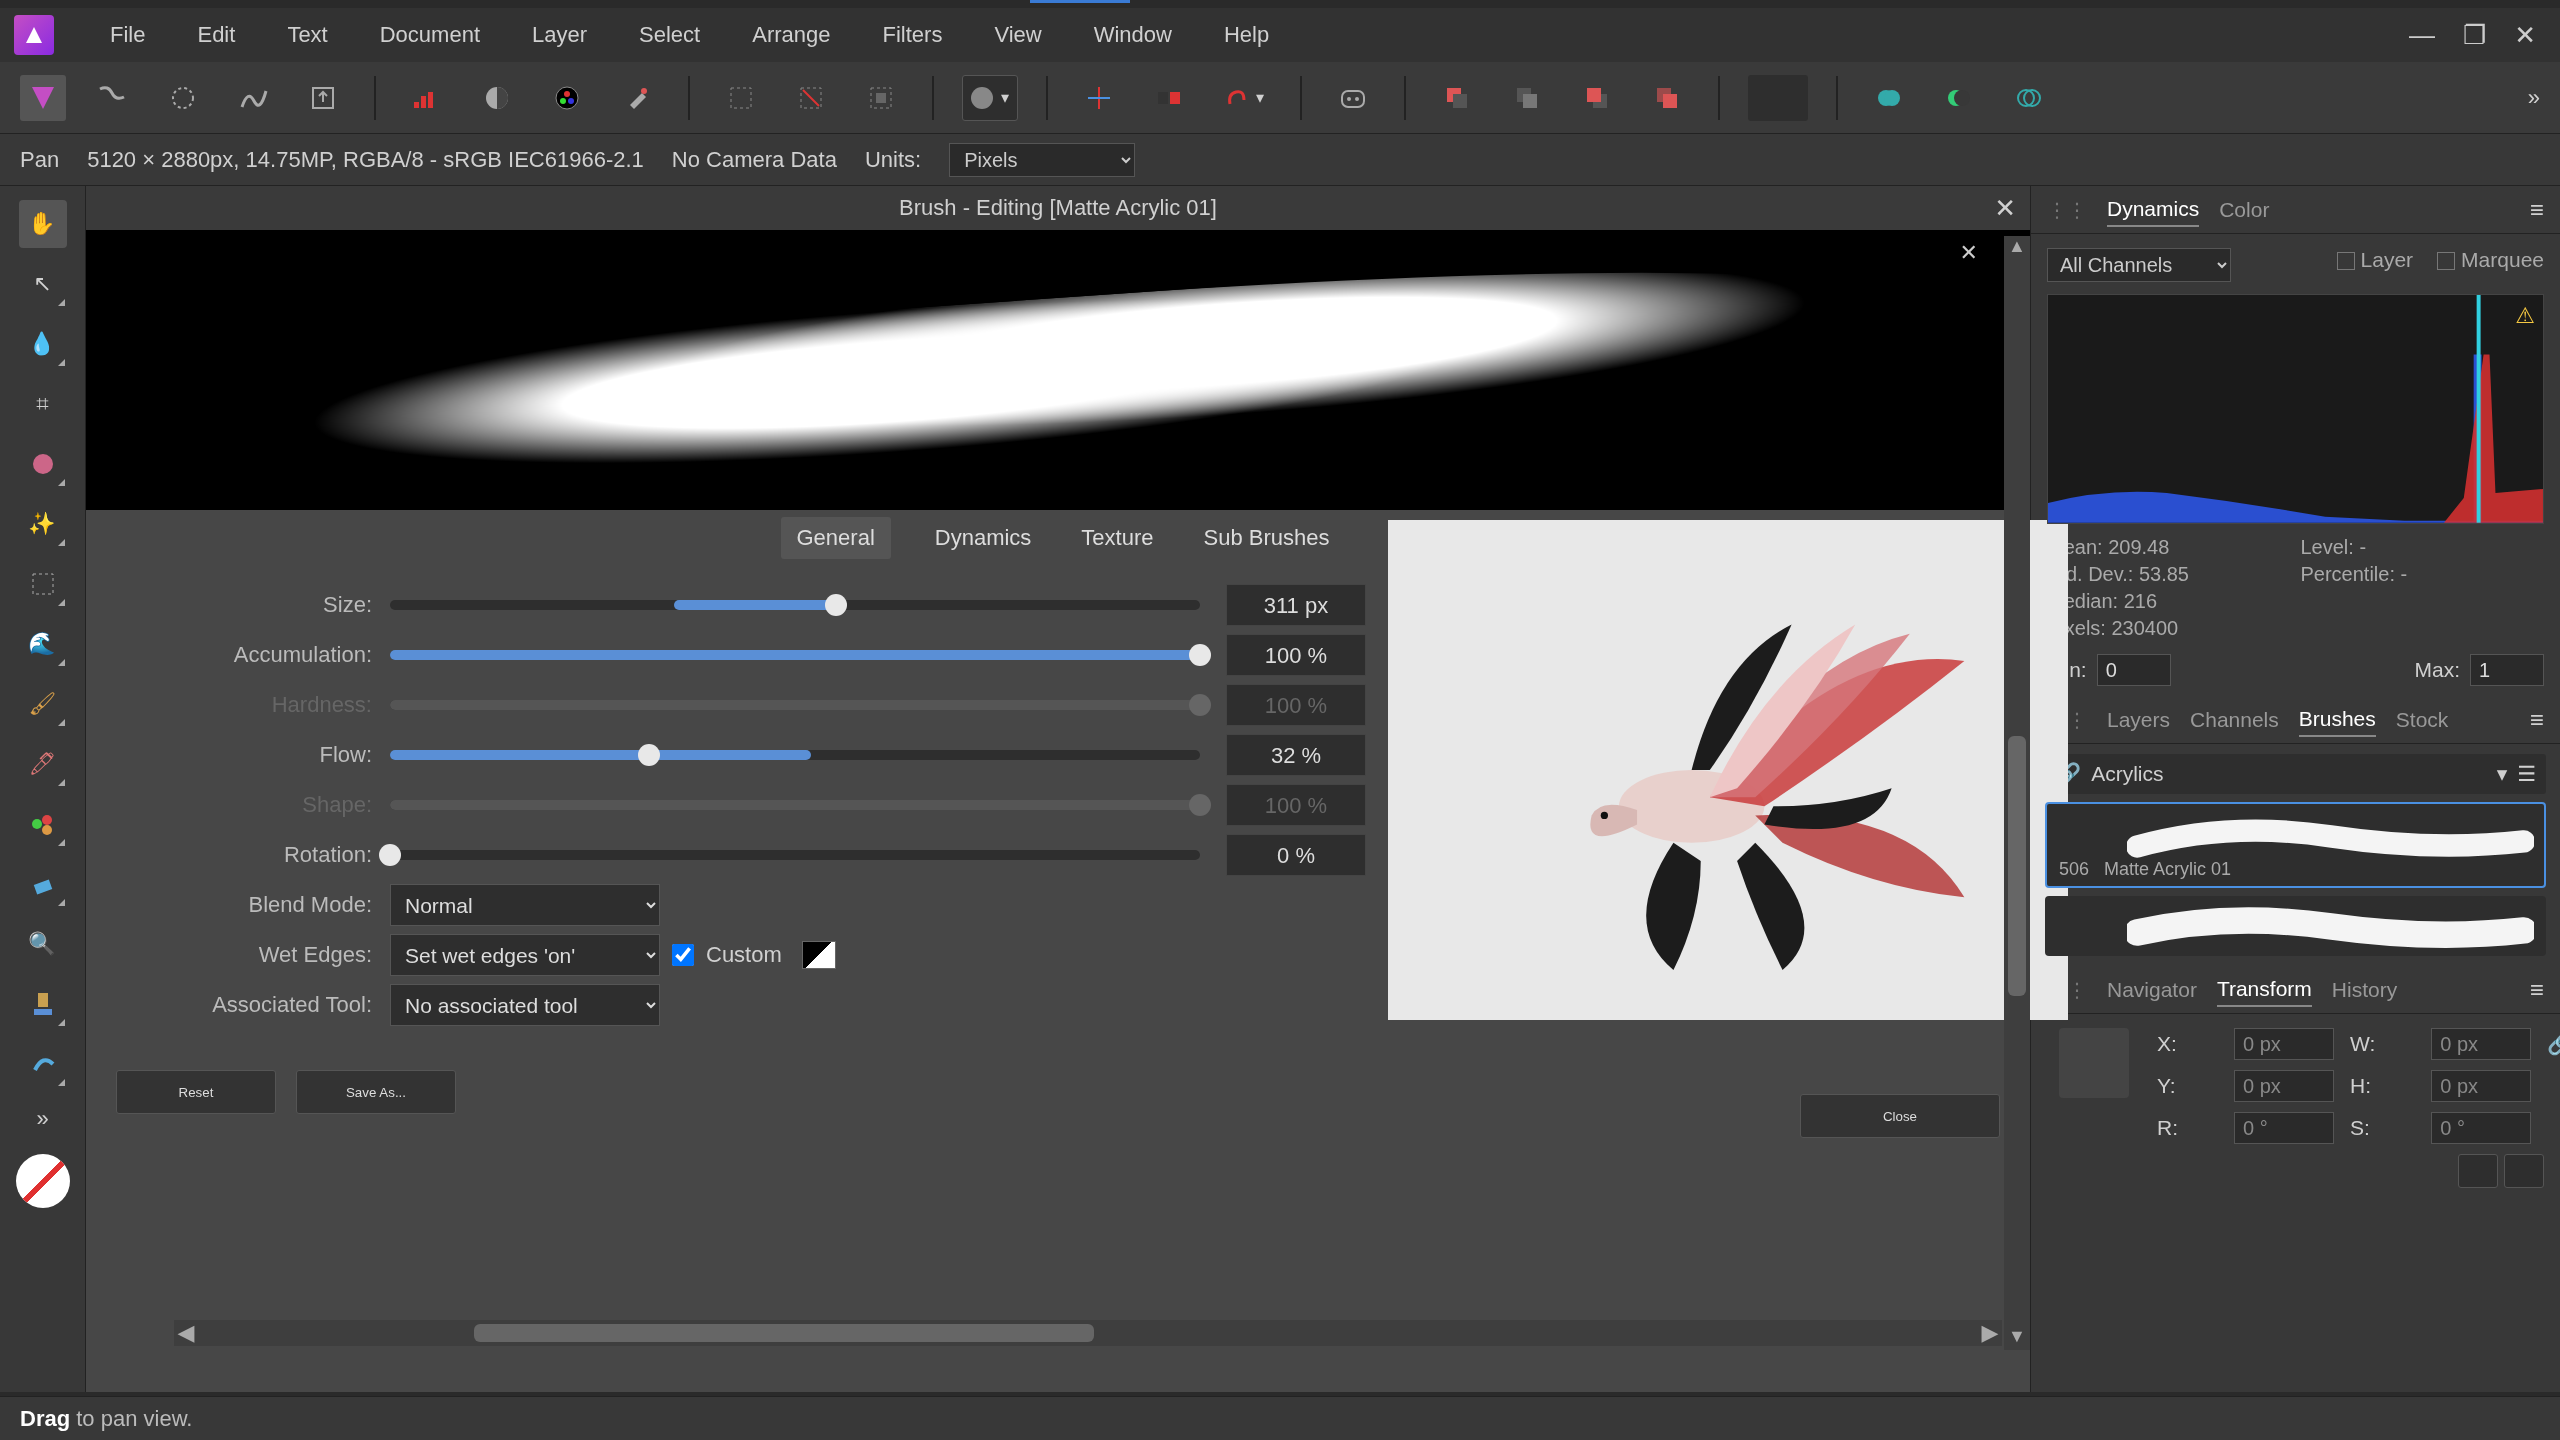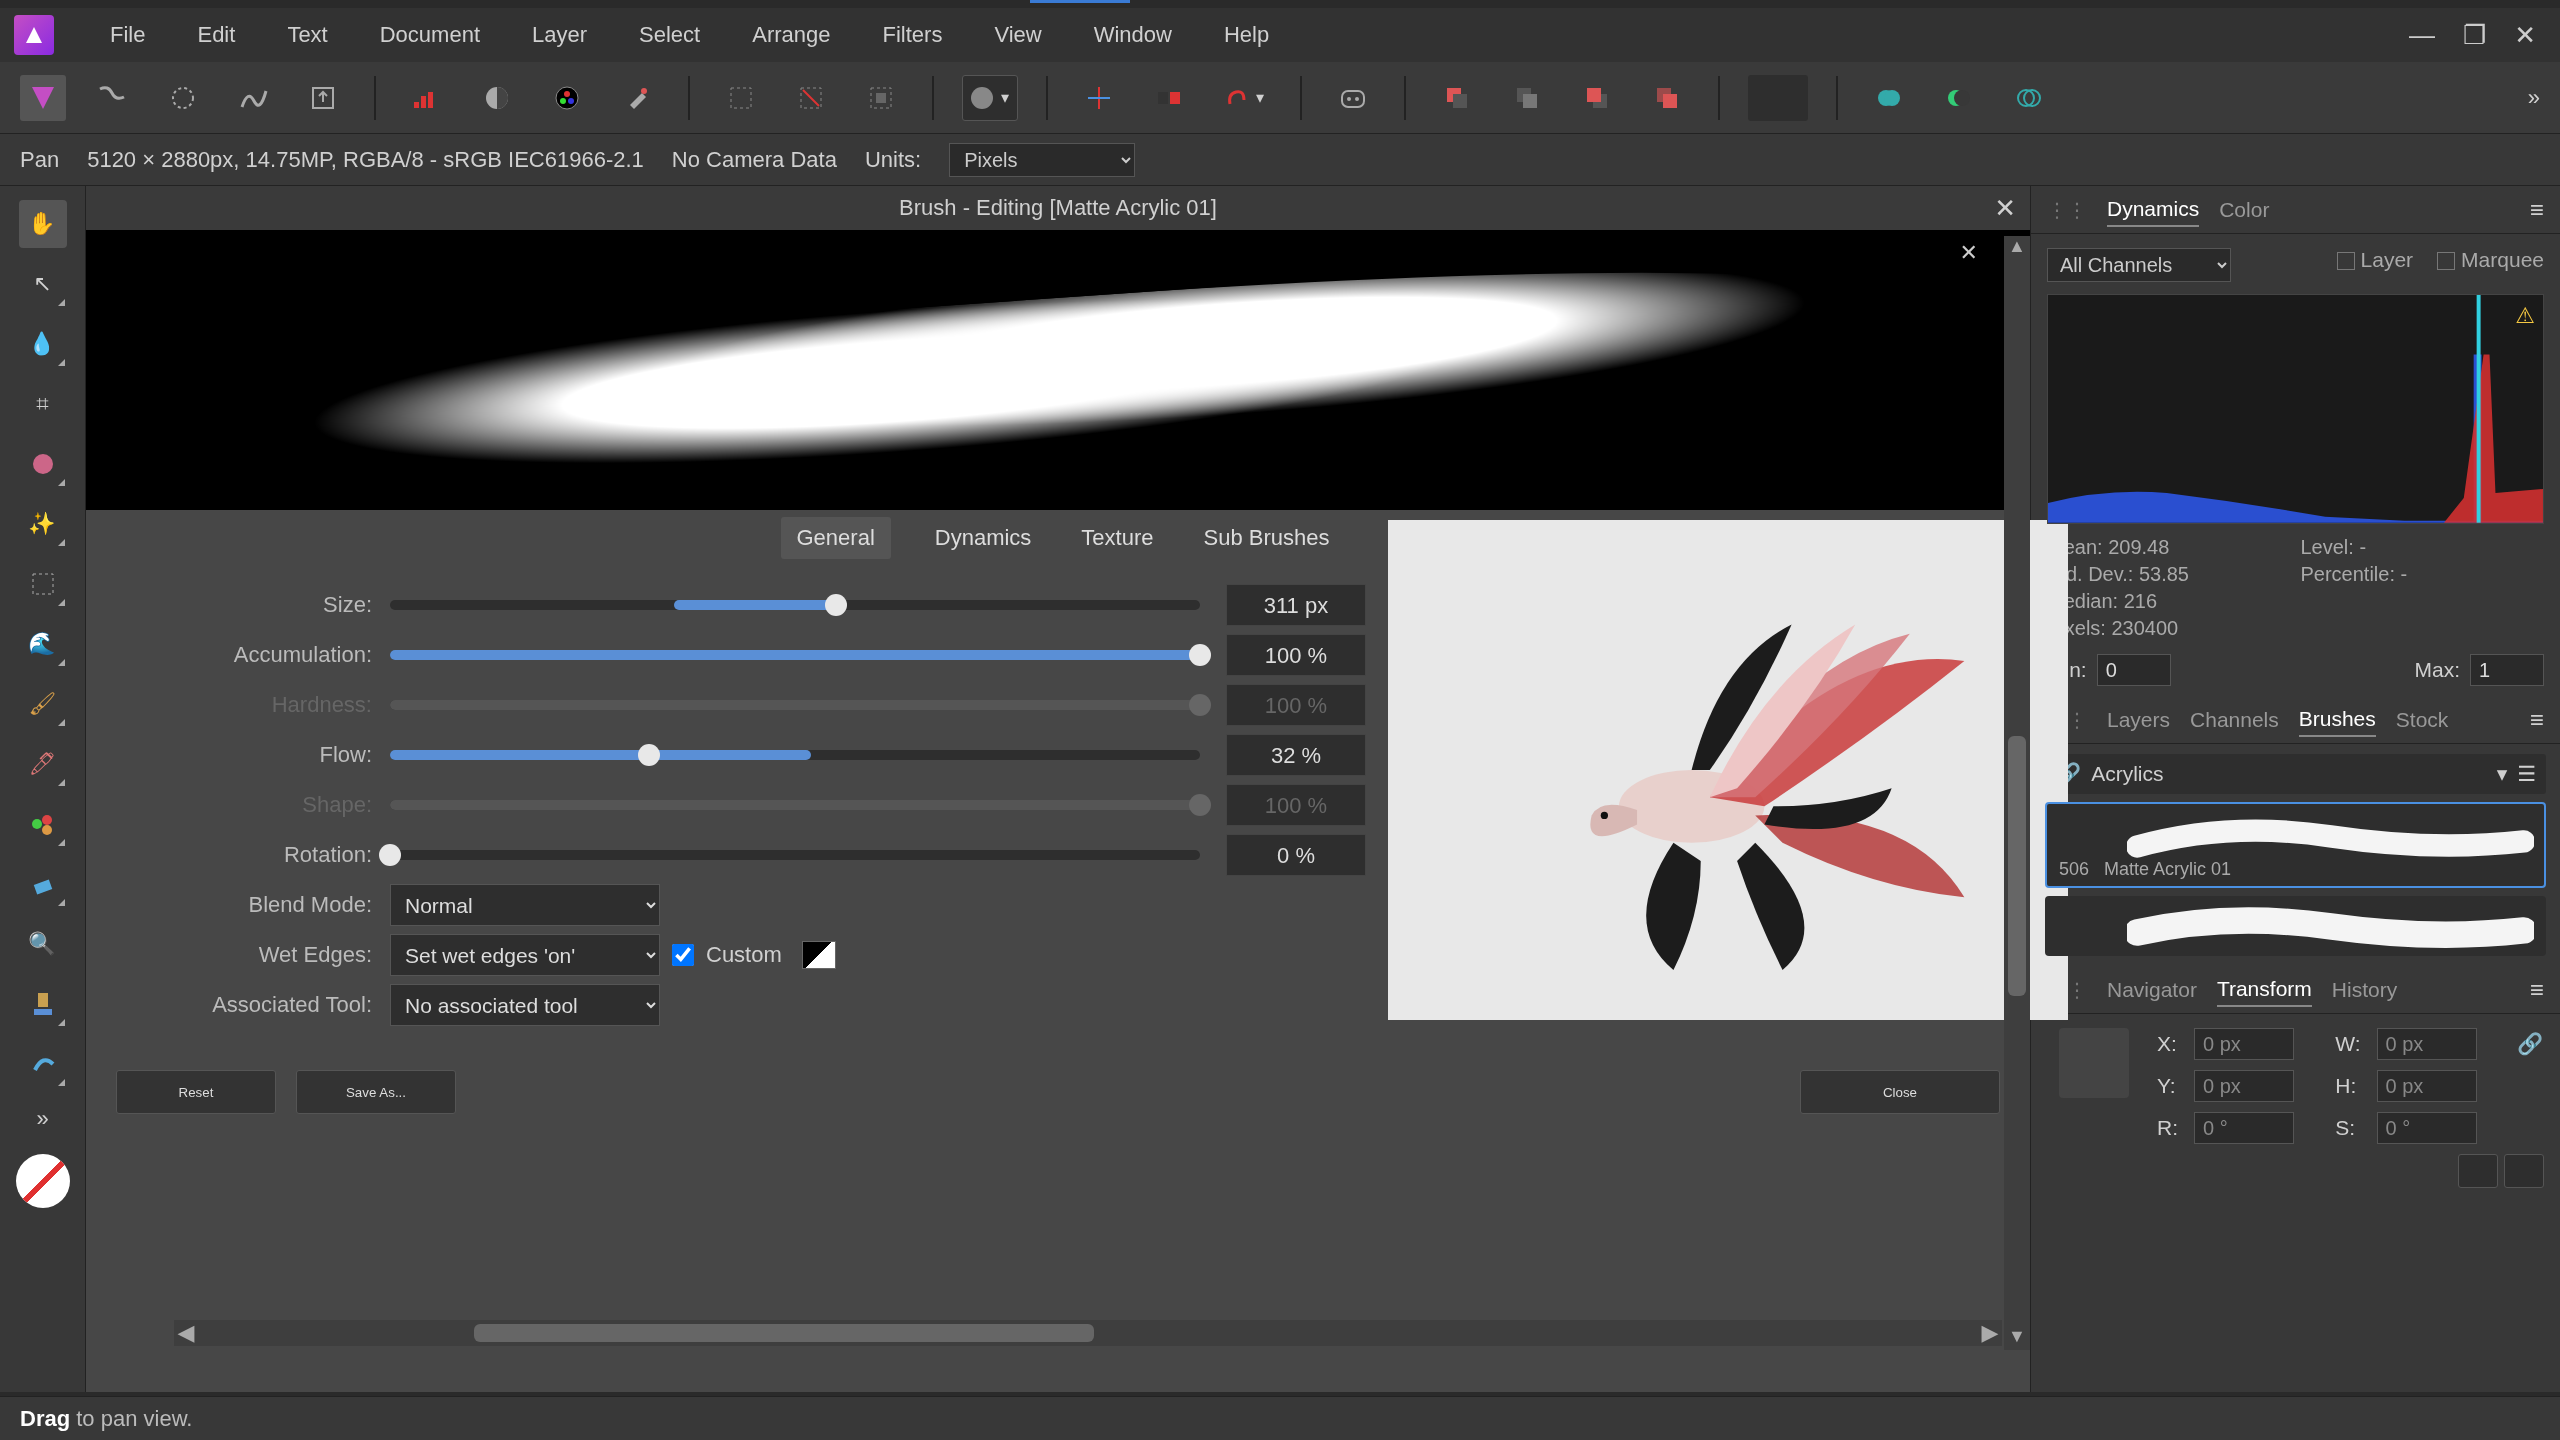--- a/index.html
+++ b/index.html
@@ -52,21 +52,21 @@
 .slider-fill { position:absolute; height:10px; background:#5a8fd6; border-radius:5px; left:0;}
 .slider-thumb { position:absolute; width:22px; height:22px; background:#e8e8e8; border-radius:50%; top:-6px; transform:translateX(-50%);}
 .row.disabled .slider-thumb{background:#666;}
 .val { width:140px; height:42px; background:#2e2e2e; border:1px solid #444; color:#ddd; text-align:center; line-height:42px; margin-left:14px;}
 select.ctl { height:42px; background:#2e2e2e; color:#ddd; border:1px solid #555; padding:0 10px; font-size:21px; margin-left:6px;}
 .chk { width:22px;height:22px;}
 .grad-chip{width:34px;height:28px;background:linear-gradient(135deg,#000 0%,#000 50%,#fff 50%,#fff 100%);border:1px solid #666;margin-left:8px;}
 
 .btnrow { margin-top:30px; display:flex; gap:20px; padding:0 30px 20px 30px;}
 .btn { height:44px; background:#333; border:1px solid #555; color:#ddd; padding:0 40px; border-radius:3px; min-width:160px;}
-.btn.close { margin-left:auto; min-width:200px;}
+.btn.close { margin-left:auto; min-width:200px;margin-top:24px;}
 
 .canvas-area { position:absolute; left:1302px; top:44px; right:40px; height:1160px;}
 .tab-x{position:absolute;right:12px;top:10px;font-size:22px;color:#ccc;}
 .canvas { background:#e8e8e8; width:680px; height:500px; margin-top:290px; margin-left:0; position:relative;}
 .bird { position:absolute; inset:50px; }
 .bird svg{width:100%;height:100%;}
 
 .vsb { position:absolute; right:0; top:50px; bottom:42px; width:26px; background:#3e3e3e;}
 .vsb .thumb{position:absolute;left:4px;right:4px;top:500px;height:260px;background:#666;border-radius:6px;}
 .vsb .arr{position:absolute;left:0;right:0;height:24px;text-align:center;color:#aaa;font-size:18px;}
@@ -96,21 +96,21 @@
 .brush-list { padding:10px 14px; }
 .brush-cat { display:flex; align-items:center; gap:10px; background:#2e2e2e; height:40px; padding:0 10px; border-radius:3px;}
 .brush-cat .expand{margin-left:auto;}
 .brush-item { height:86px; border:2px solid transparent; border-radius:4px; margin-top:8px; background:#2e2e2e; position:relative; padding:6px 10px;}
 .brush-item.sel { border-color:#4a90e2; }
 .brush-item .meta{position:absolute;left:12px;bottom:6px;font-size:18px;color:#aaa;}
 .brush-stroke2 { position:absolute; left:80px; right:10px; top:12px; bottom:24px; }
 
 .transform { padding:14px 16px; }
 .transform .grid { display:grid; grid-template-columns:auto 1fr auto 1fr auto; gap:10px 16px; align-items:center; margin-left:110px;}
-.transform .grid input{background:#2a2a2a;border:1px solid #555;color:#888;width:100px;height:32px;padding:8px 8px;font-size:20px;}
+.transform .grid input{background:#2a2a2a;border:1px solid #555;color:#888;width:100px;height:32px;padding:8px 8px;font-size:20px;margin-left:40px;}
 .transform .ico { width:70px;height:70px;background:#444;display:inline-block;border-radius:4px;position:absolute;left:28px;}
 .tf-wrap{position:relative;}
 .align-btns{display:flex;gap:6px;margin-top:10px;justify-content:flex-end;}
 .align-btns div{width:40px;height:34px;background:#2e2e2e;border:1px solid #555;border-radius:3px;}
 
 
 .status { position:absolute; bottom:0; left:0; right:0; height:44px; background:#383838; border-top:1px solid #222; padding:0 20px; line-height:44px; color:#bbb;}
 .status b{color:#fff;}
 </style>
 </head>

